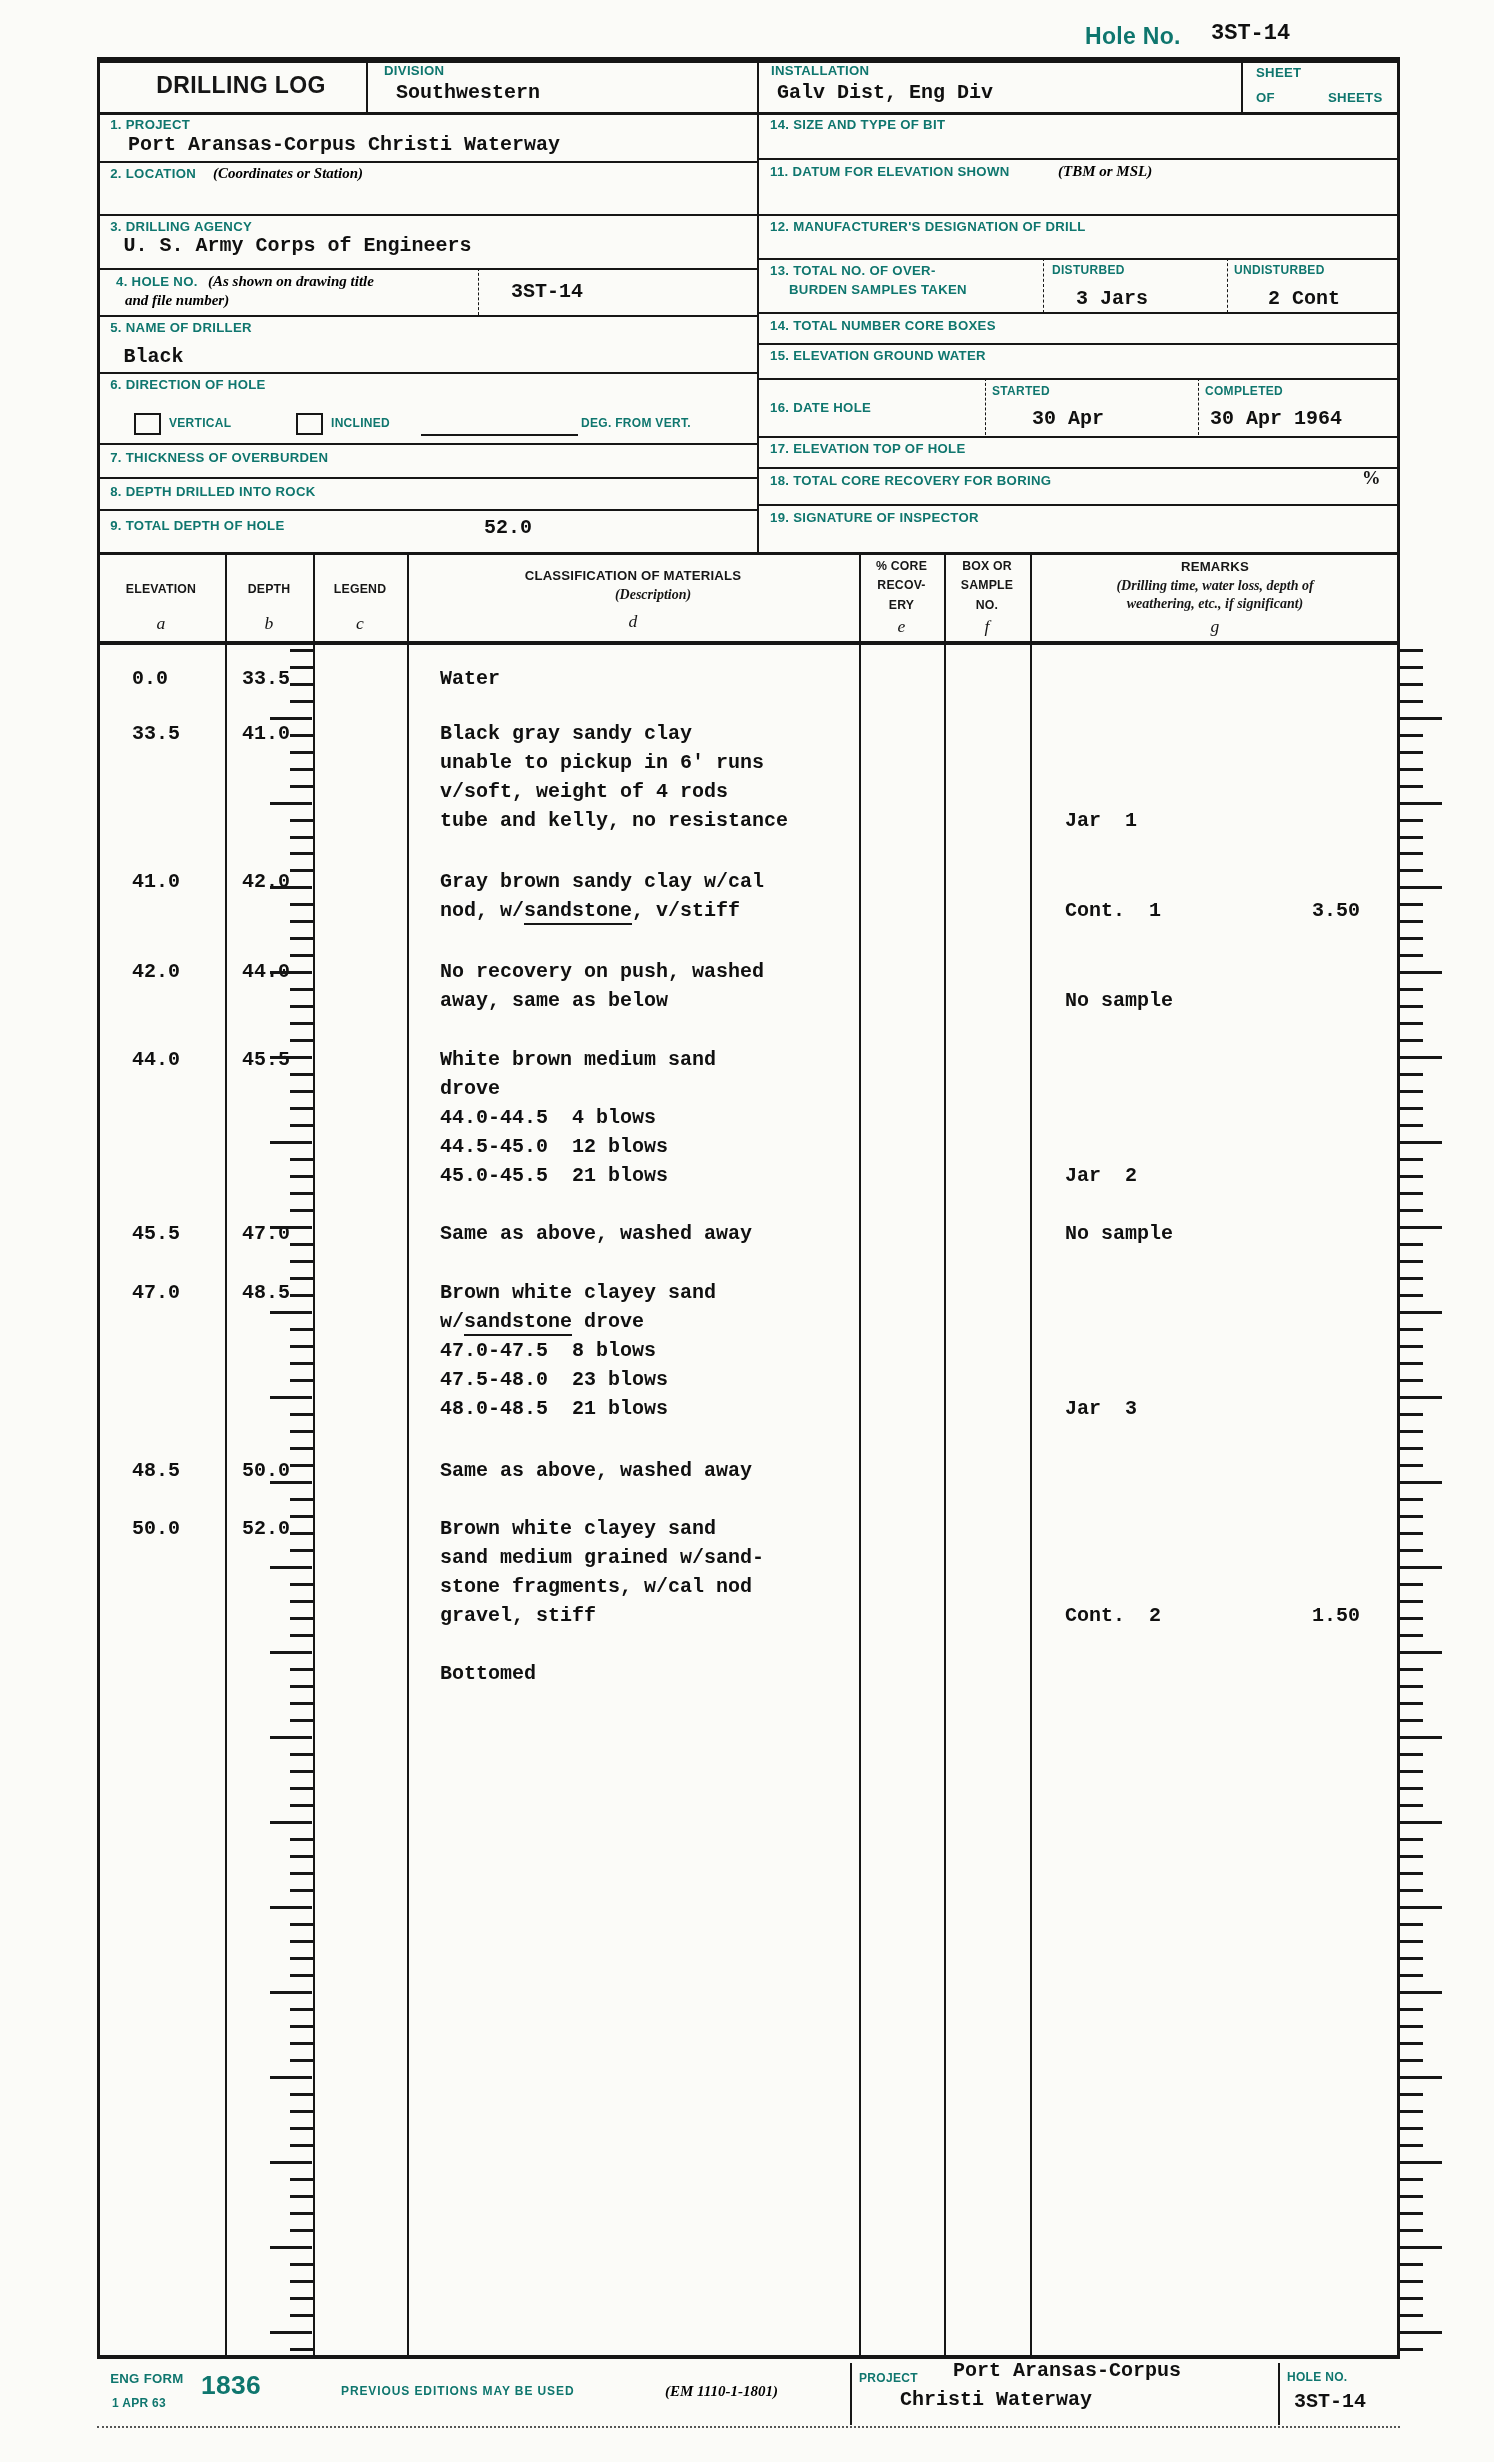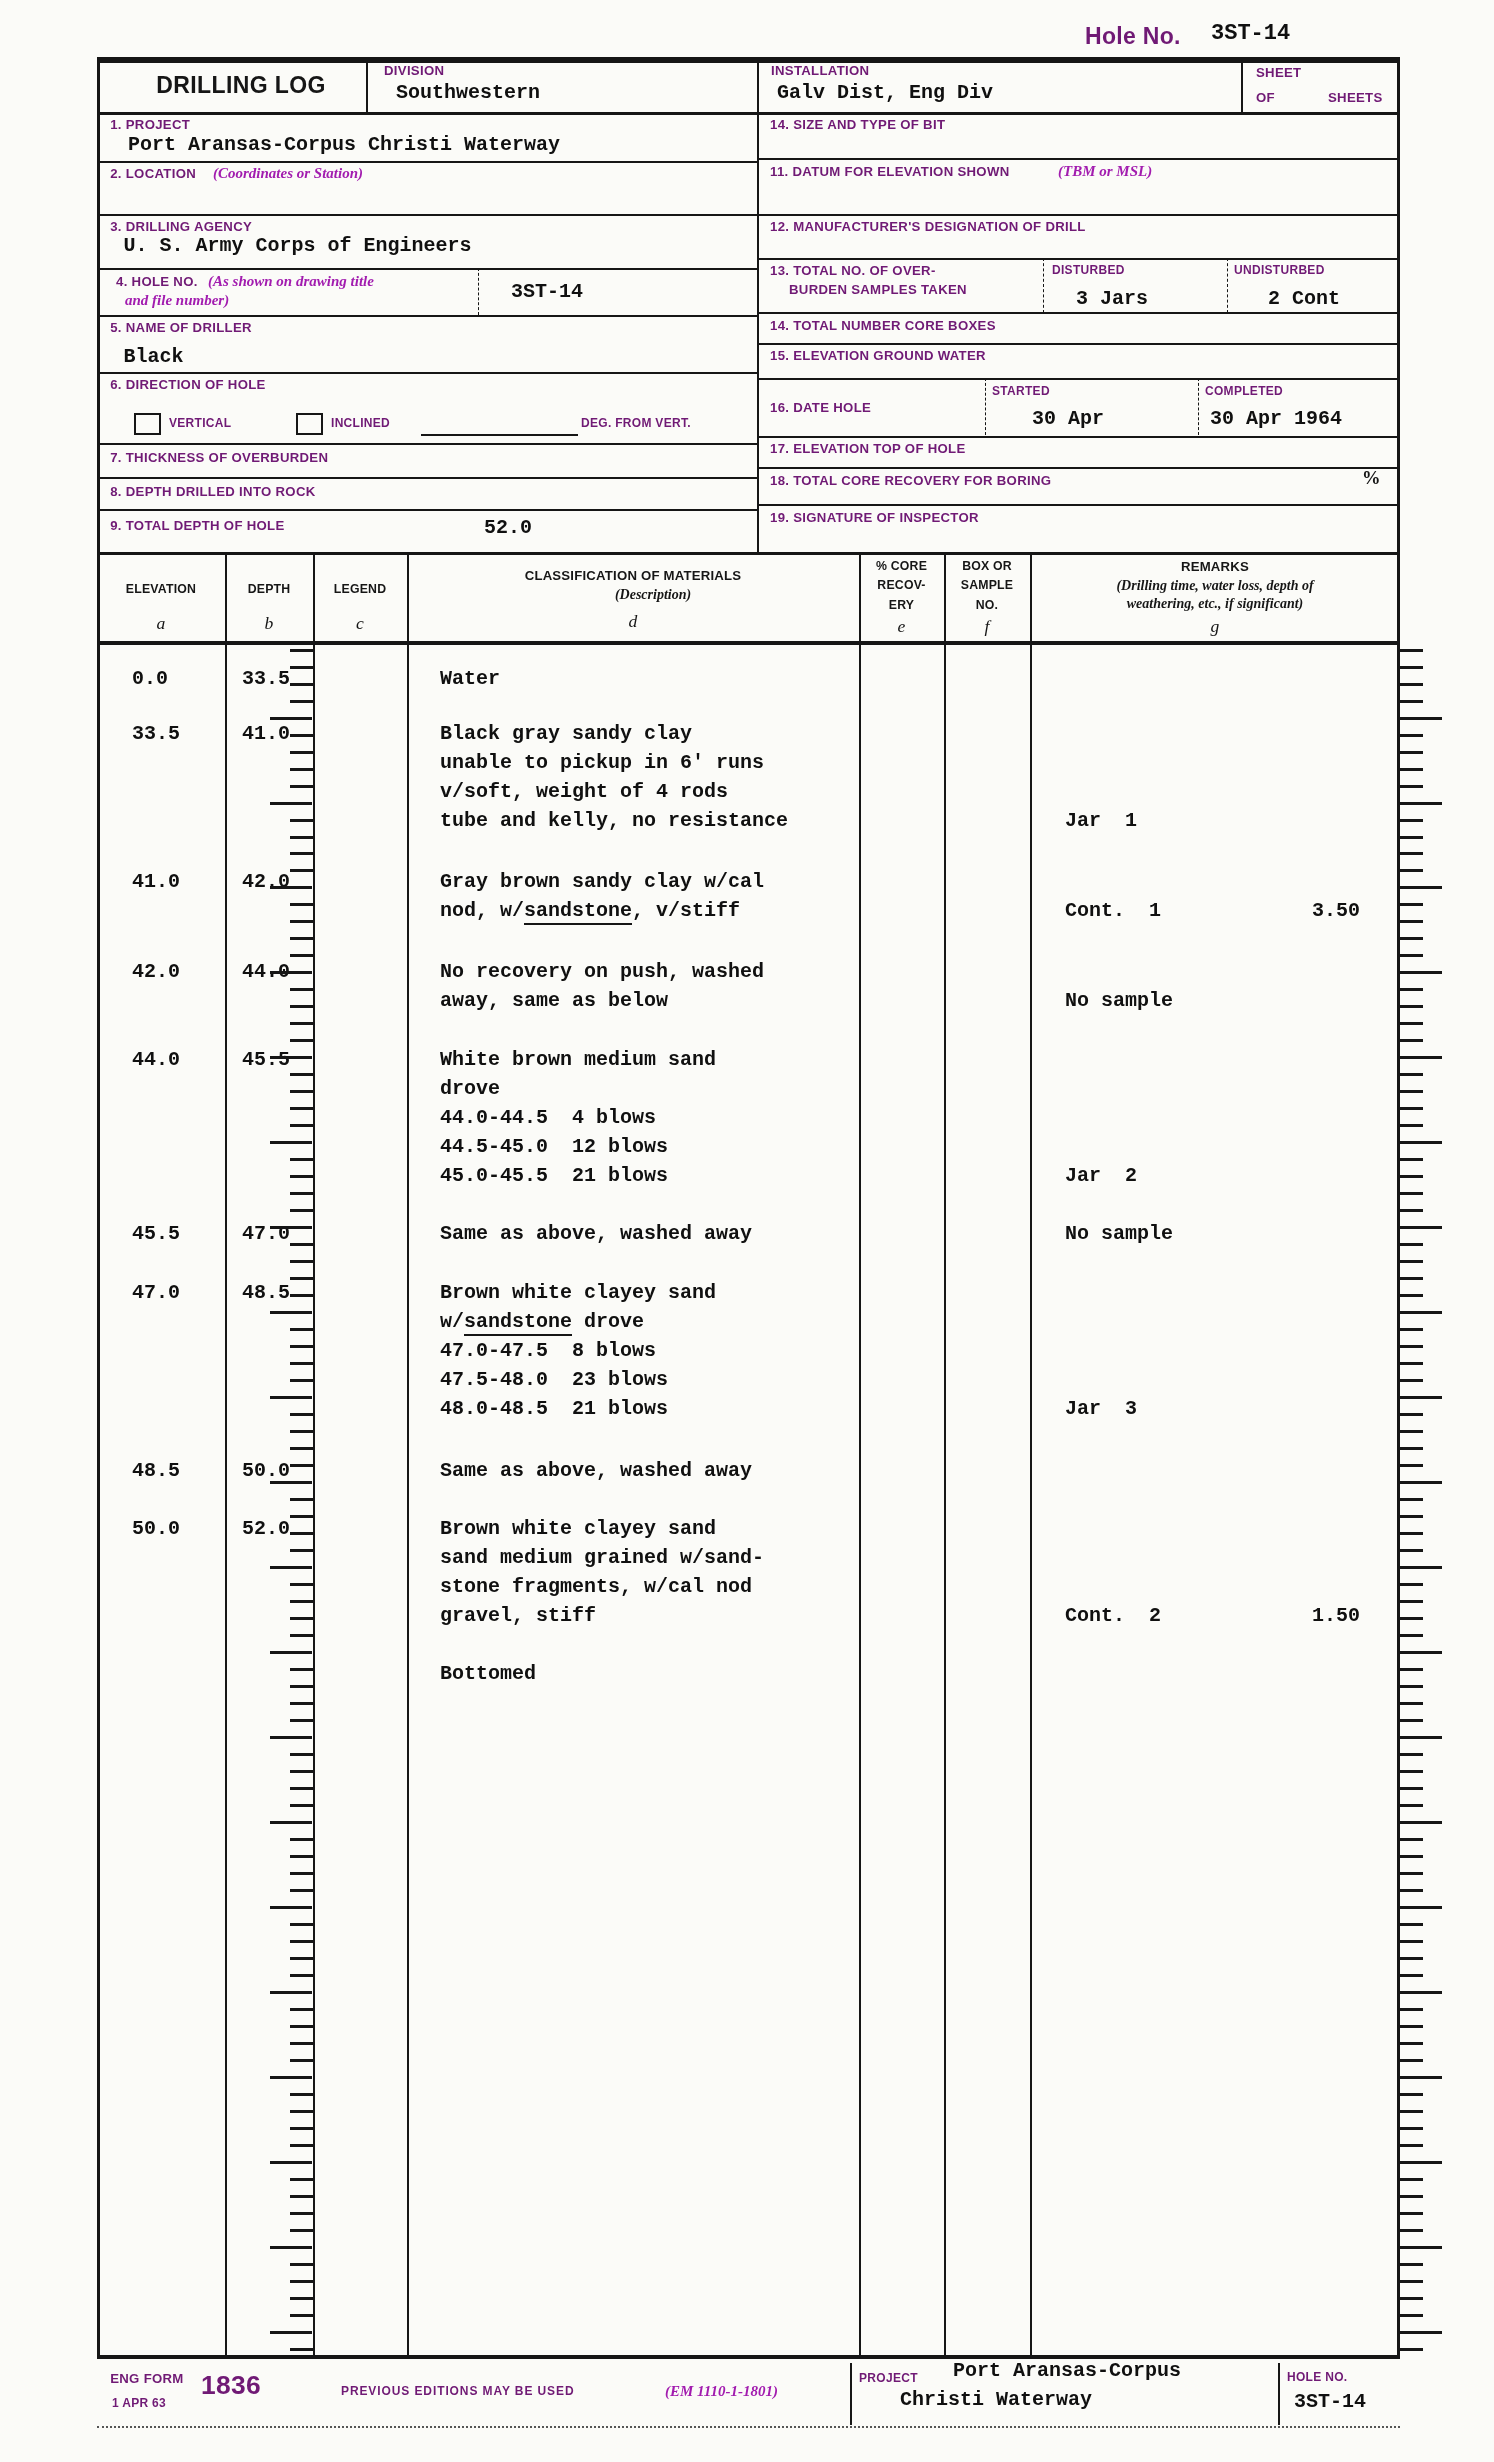--- a/index.html
+++ b/index.html
@@ -4,23 +4,23 @@
 <style>
   html,body{margin:0;padding:0;}
   body{width:1495px;height:2462px;background:#f6f6f2;}
   .page{position:relative;width:1495px;height:2462px;background:#fbfbf8;overflow:hidden;
         font-family:"Liberation Sans",sans-serif;color:#161616;}
   .form{position:absolute;left:97px;top:57px;width:1303px;height:2302px;}
   .footerbar{position:absolute;left:97px;top:2359px;width:1303px;height:67px;border-bottom:2.6px dotted #555;}
   .hl{position:absolute;height:1.8px;background:#161616;}
   .vl{position:absolute;width:1.8px;background:#161616;}
   .dv{position:absolute;width:0;border-left:1.8px dashed #161616;}
-  .lbl{position:absolute;font:700 13.2px/1.2 "Liberation Sans",sans-serif;letter-spacing:0.3px;white-space:pre;color:#701a75;}
+  .lbl{position:absolute;font:700 13.2px/1.2 "Liberation Sans",sans-serif;letter-spacing:0.3px;white-space:pre;color:#0f766e;}
   .lbl-sm{font-size:12px;}
-  .note{position:absolute;font:italic 600 15px/1.2 "Liberation Serif",serif;white-space:pre;color:#a21caf;}
+  .note{position:absolute;font:italic 600 15px/1.2 "Liberation Serif",serif;white-space:pre;color:#000000;}
   .typed{position:absolute;font:600 20px/29px "Liberation Mono",monospace;white-space:pre;color:#101010;}
   .typed-hdr{font-size:22px;}
   .title{position:absolute;font:800 23px/1.1 "Liberation Sans",sans-serif;letter-spacing:0.4px;text-align:center;}
   .chead{position:absolute;text-align:center;font:700 12.3px/1.25 "Liberation Sans",sans-serif;letter-spacing:0.2px;white-space:pre;}
   .chead-note{position:absolute;text-align:center;font:italic 600 14px/1.2 "Liberation Serif",serif;white-space:pre;}
   .sub{position:absolute;text-align:center;font:italic 400 17.6px/1 "Liberation Serif",serif;}
   .cbox{position:absolute;width:23px;height:17.6px;border:2.2px solid #161616;}
   .tick{position:absolute;height:2.6px;background:#161616;}
   .uw{border-bottom:2.6px solid #161616;padding-bottom:0.9px;}
   .pct{position:absolute;font:600 18.5px/1 "Liberation Serif",serif;}

